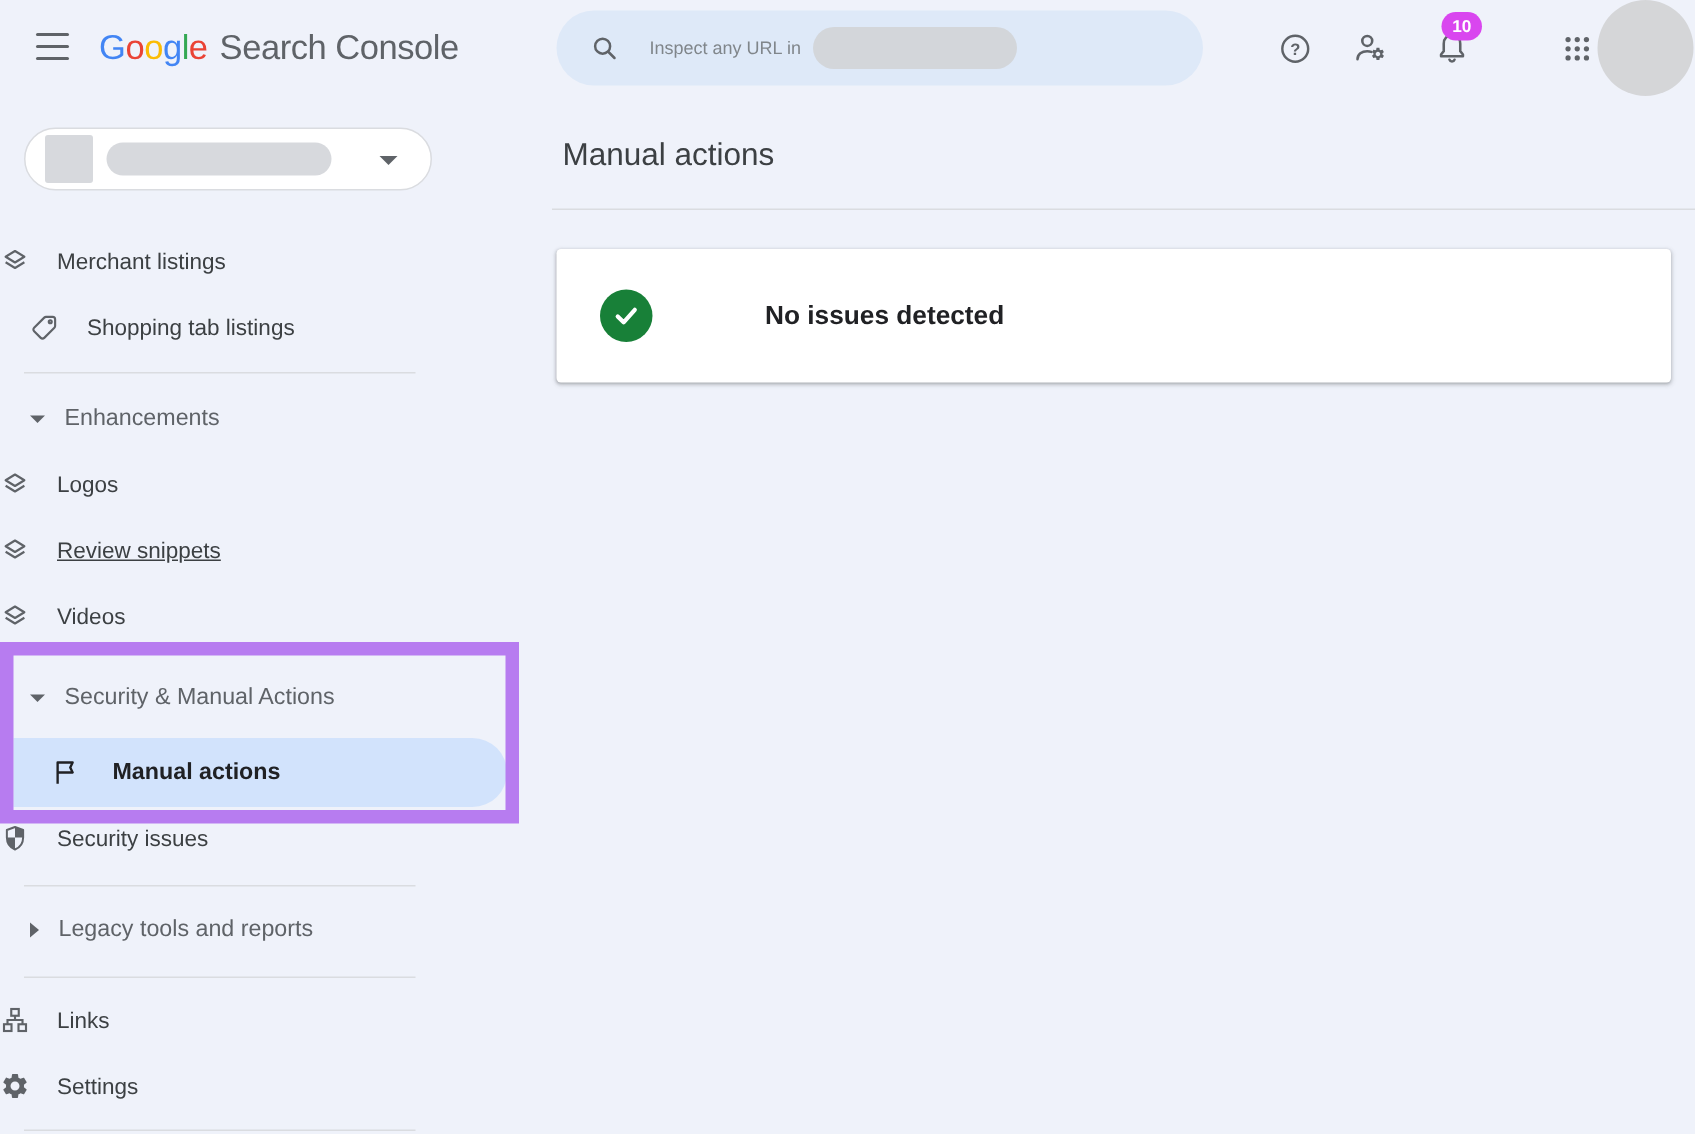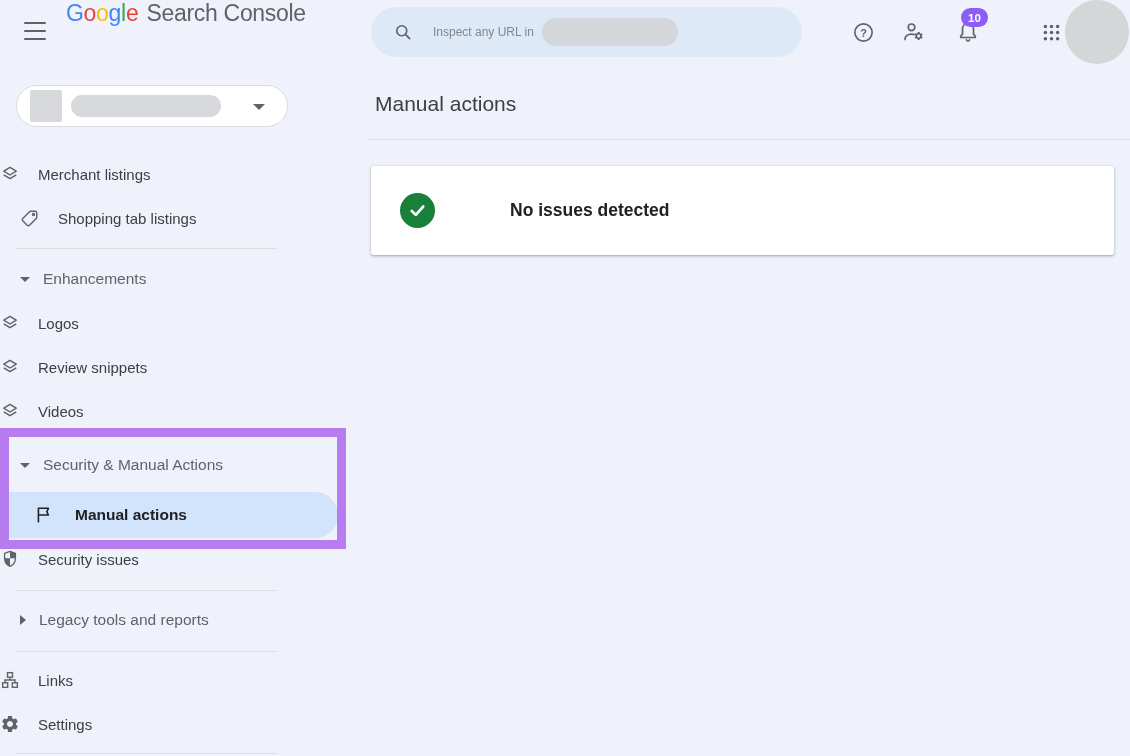--- a/index.html
+++ b/index.html
@@ -9,21 +9,21 @@
     font-family:"Liberation Sans","DejaVu Sans",sans-serif;
     background:#eff2fa;
     overflow:hidden;
     color:#3c4043;
   }
   .abs { position:absolute; }
 
   
   .hamburger { left:24px; top:22px; width:22px; height:18px; display:flex; flex-direction:column; justify-content:space-between; cursor:pointer; }
   .hamburger span { display:block; height:2.4px; background:#5f6368; border-radius:1px; }
-  .brand { left:66px; top:0; height:62px; display:flex; align-items:flex-start; font-size:23px; letter-spacing:-0.3px; }
+  .brand { left:66px; top:0; height:62px; display:flex; align-items:center; font-size:23px; letter-spacing:-0.3px; }
   .brand .gword span { font-weight:500; }
   .brand .product { color:#5f6368; margin-left:8px; font-weight:400; }
 
   .searchbar { left:371px; top:7px; width:431px; height:50px; background:#dee9f8; border-radius:25px; display:flex; align-items:center; padding-left:22px; cursor:text; }
   .searchbar .placeholder { color:#80868b; font-size:12px; margin-left:20px; white-space:nowrap; }
   .redacted-pill { width:136px; height:28px; background:#d3d6da; border-radius:14px; margin-left:8px; }
 
   .iconbtn { width:40px; height:40px; top:12px; display:flex; align-items:center; justify-content:center; cursor:pointer; }
   .badge { left:961px; top:8px; min-width:27px; height:19px; background:#d93025; border-radius:10px; color:#fff; font-size:11.5px; font-weight:bold; display:flex; align-items:center; justify-content:center; z-index:3; }
   .avatar { left:1065px; top:0; width:64px; height:64px; border-radius:50%; background:#d5d6d8; cursor:pointer; }
@@ -105,21 +105,21 @@
 </div>
 
 <div class="abs iconbtn" style="left:948px;">
   <span style="width:24px;height:24px;">
     <svg class="glyph" viewBox="0 0 24 24" fill="none" stroke="#5f6368" stroke-width="1.7" stroke-linejoin="round">
       <path d="M12 3.4 c-3.1 0-5.5 2.3-5.5 5.7 v5 L4.7 16.3 V17.5 H19.3 V16.3 L17.5 14.1 V9.1 c0-3.4-2.4-5.7-5.5-5.7 z"></path>
       <path d="M10.3 19.8 a1.8 1.8 0 0 0 3.4 0" stroke-linecap="round"></path>
     </svg>
   </span>
 </div>
-<div class="abs badge" style="background: #8b5cf6;">10</div>
+<div class="abs badge" style="background: #d946ef;">10</div>
 
 <div class="abs iconbtn" style="left:1031px;">
   <span style="width:21px;height:21px;">
     <svg class="glyph" viewBox="0 0 24 24" fill="#5f6368">
       <circle cx="5" cy="5" r="2"></circle>
         <circle cx="12" cy="5" r="2"></circle>
         <circle cx="19" cy="5" r="2"></circle>
       <circle cx="5" cy="12" r="2"></circle>
         <circle cx="12" cy="12" r="2"></circle>
         <circle cx="19" cy="12" r="2"></circle>
@@ -168,21 +168,21 @@
 <div class="abs nav-item" style="top:301px;">
   <span class="nav-icon">
     <svg class="glyph" viewBox="0 0 24 24" fill="none" stroke="#5f6368" stroke-width="1.7" stroke-linejoin="round">
       <path d="M12 4 L19.5 8.6 L12 13.2 L4.5 8.6 Z"></path>
         <path d="M4.5 13 L12 17.6 L19.5 13"></path>
     </svg>
   </span>
   <span class="nav-label">Logos</span>
 </div>
 
-<div class="abs nav-item" style="top:345px;">
+<div class="abs nav-item" style="top:345px;text-decoration:underline;">
   <span class="nav-icon">
     <svg class="glyph" viewBox="0 0 24 24" fill="none" stroke="#5f6368" stroke-width="1.7" stroke-linejoin="round">
       <path d="M12 4 L19.5 8.6 L12 13.2 L4.5 8.6 Z"></path>
         <path d="M4.5 13 L12 17.6 L19.5 13"></path>
     </svg>
   </span>
   <span class="nav-label">Review snippets</span>
 </div>
 
 <div class="abs nav-item" style="top:389px;">

